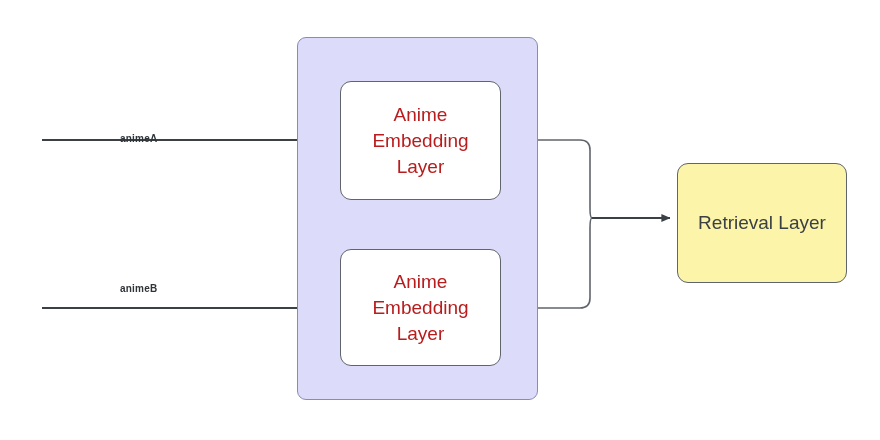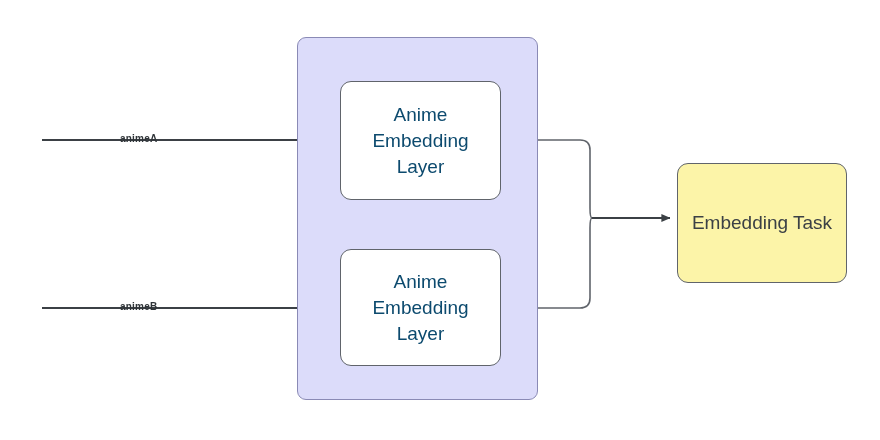--- a/index.html
+++ b/index.html
@@ -55,21 +55,21 @@
     border-radius: 11px;
     box-sizing: border-box;
     display: flex;
     align-items: center;
     justify-content: center;
   }
   .embed-box.top { top: 81px; }
   .embed-box.bottom { top: 249px; height: 117px; }
   .embed-text {
     font-size: 19px;
-    color: #0c4a6e;
+    color: #b91c1c;
     line-height: 26px;
     text-align: center;
     white-space: pre-line;
   }
   
   .task-box {
     position: absolute;
     left: 677px;
     top: 163px;
     width: 170px;
@@ -93,21 +93,21 @@
     position: absolute;
     font-size: 10px;
     font-weight: bold;
     color: #2f3438;
     letter-spacing: 0.2px;
     background: transparent;
     line-height: 17px;
     white-space: nowrap;
   }
   .edge-label.a { left: 120px; top: 130px; }
-  .edge-label.b { left: 120px; top: 298px; }
+  .edge-label.b { left: 120px; top: 280px; }
 </style>
 </head>
 <body>
 
 <div id="canvas">
 
   <svg class="layer" viewBox="0 0 880 440" xmlns="http://www.w3.org/2000/svg">
     <defs>
       <marker id="arrowhead" markerWidth="9" markerHeight="8" refX="8.6" refY="4" orient="auto" markerUnits="userSpaceOnUse">
         <path d="M0,0 L9,4 L0,8 z" fill="#3b4045"></path>
@@ -145,20 +145,20 @@
 Layer</div>
   </div>
 
   <div class="embed-box bottom">
     <div class="embed-text">Anime
 Embedding
 Layer</div>
   </div>
 
   <div class="task-box">
-    <div class="task-text">Embedding Task</div>
+    <div class="task-text">Retrieval Layer</div>
   </div>
 
   <div class="edge-label a">animeA</div>
 
   <div class="edge-label b">animeB</div>
 
 </div>
 
 </body></html>

